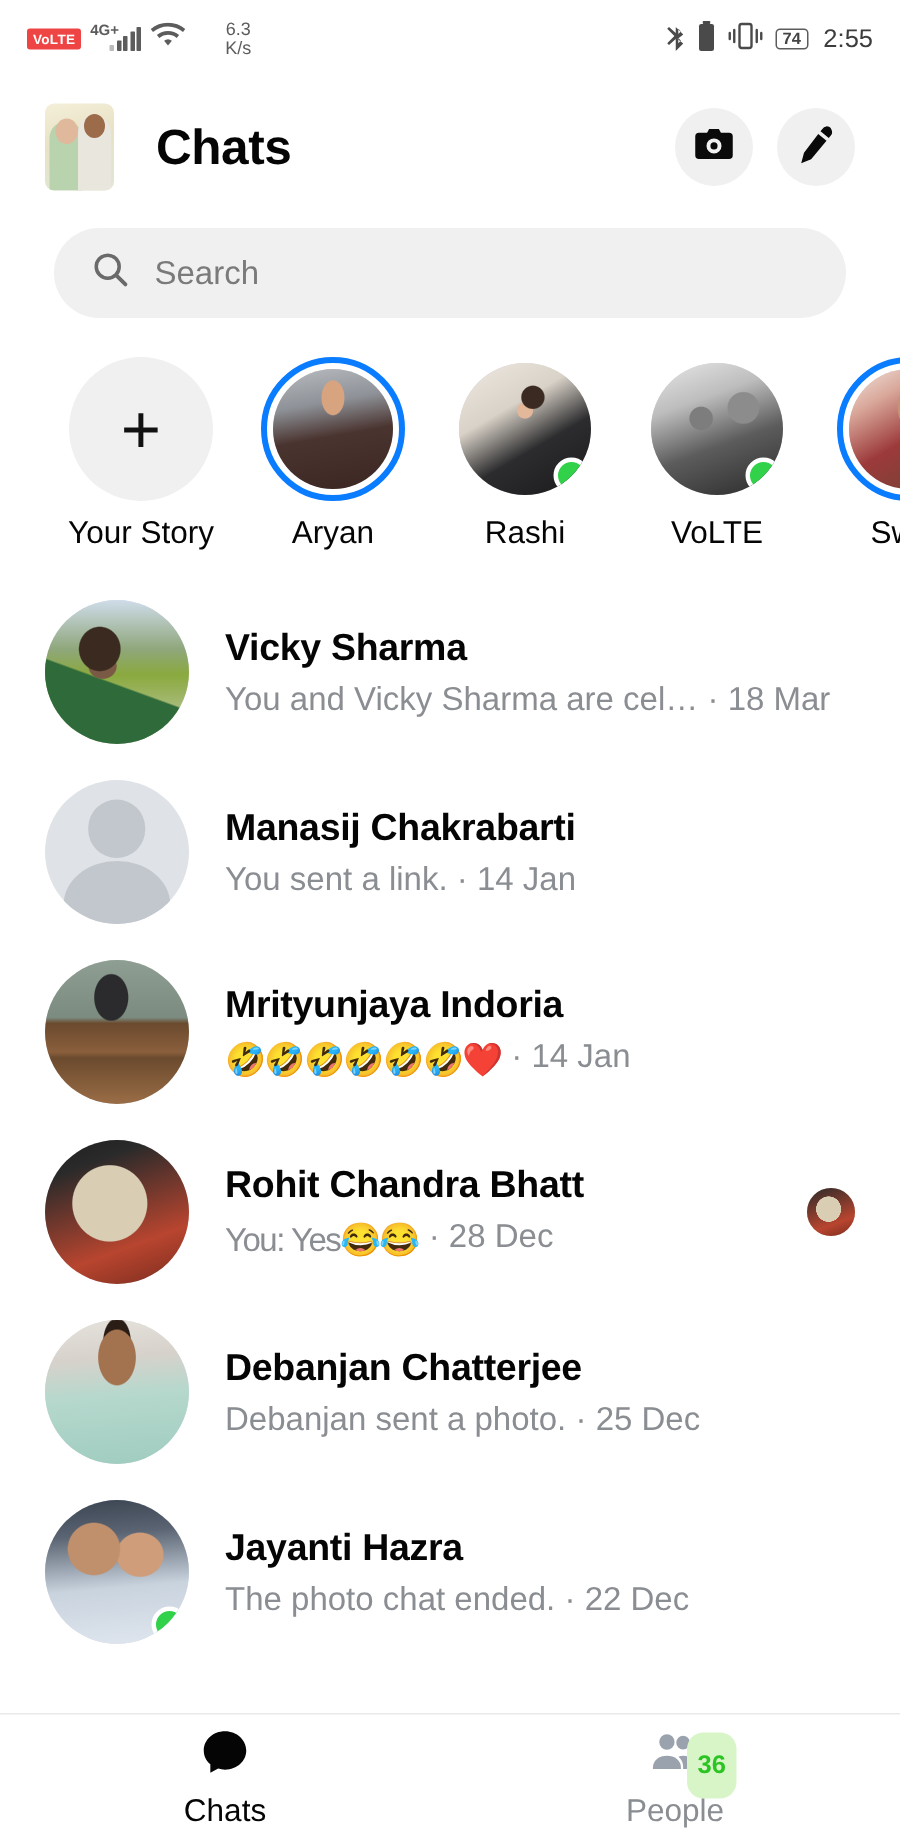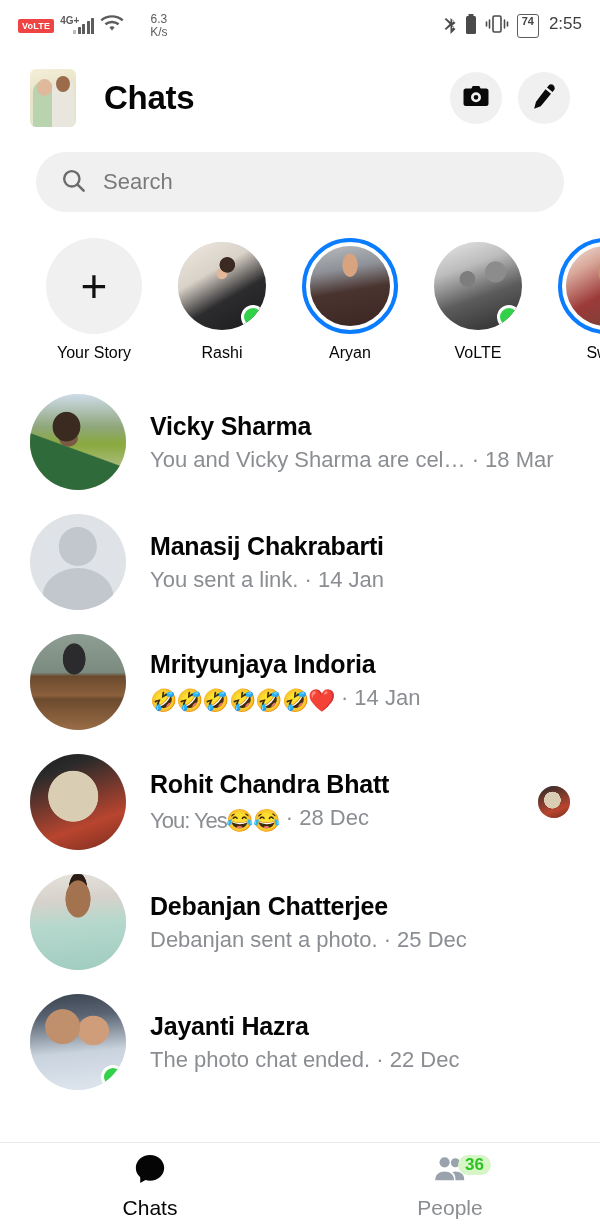--- a/index.html
+++ b/index.html
@@ -12,21 +12,21 @@
   }
 
   
   .statusbar{
     height:52px; width:600px;
     display:flex; align-items:center;
     padding:0 18px;
     color:#4a4a4a;
   }
   .sb-left{ display:flex; align-items:center; gap:6px; }
-  .sb-right{ display:flex; gap:8px; margin-left:auto; }
+  .sb-right{ display:flex; align-items:center; gap:8px; margin-left:auto; }
   .volte{
     background:#ef4444; color:#fff;
     font-size:9px; font-weight:bold;
     padding:2px 4px; border-radius:2px;
     letter-spacing:.2px;
   }
   .net{ display:flex; align-items:flex-end; gap:1px; position:relative;text-decoration:underline; }
   .net .g4{ font-size:10px; font-weight:bold; position:absolute; top:-3px; left:0; color:#5c5c5c;}
   .bars{ display:flex; align-items:flex-end; gap:1.5px; margin-left:13px;}
   .bars i{ display:block; width:3px; background:#5c5c5c; border-radius:.5px;}
@@ -98,21 +98,21 @@
     width:88px;height:88px;border-radius:50%;
     overflow:hidden; position:relative; background:#d8d8d8;
   }
   .story-ring.active .story-img{ width:80px;height:80px; }
   .story-plus{
     width:96px;height:96px;border-radius:50%;background:#f0f0f0;
     display:flex;align-items:center;justify-content:center;
     font-size:46px; color:#111; font-weight:300; line-height:0;
   }
   .story-name{
-    margin-top:10px; font-size:16px; color:#050505; white-space:nowrap;
+    margin-top:10px; font-size:21px; color:#050505; white-space:nowrap;
   }
   .dot-online{
     position:absolute; right:1px; bottom:1px;
     width:24px;height:24px;border-radius:50%;
     background:#31d14a; border:3px solid #fff; z-index:5;
   }
 
   
   .chats{ padding-top:8px; }
   .chat-row{
@@ -162,21 +162,21 @@
     flex:1; display:flex; flex-direction:column; align-items:center;
     justify-content:center; gap:6px; position:relative;
   }
   .nav-label{ font-size:21px; }
   .nav-item.active .nav-label{ color:#050505; }
   .nav-item .nav-label{ color:#8a8d91; }
   .badge{
     position:absolute; top:12px; left:calc(50% + 8px);
     background:#d8f5c8; color:#2cc422;
     font-size:17px; font-weight:bold;
-    border-radius:11px; padding:0 7px; line-height:20px;
+    border-radius:11px; padding:12px 7px; line-height:20px;
   }
   .emoji{ font-size:22px; vertical-align:-3px; letter-spacing:-1px;}
 </style>
 </head>
 <body>
 
 <div class="statusbar">
   <div class="sb-left">
     <span class="volte">VoLTE</span>
     <span class="net">
@@ -262,38 +262,38 @@
 </div>
 
 <div class="stories">
 
   <div class="story">
     <div class="story-plus">+</div>
     <div class="story-name">Your Story</div>
   </div>
 
   <div class="story">
+    <div class="story-ring active">
+      <div class="story-img">
+        <span class="ph" style="background:linear-gradient(170deg,#b9bcc0 0%,#8e9298 30%,#4a3430 55%,#3a2622 100%)"></span>
+        <span class="ph" style="background:radial-gradient(ellipse at 50% 24%,#d8a480 13%,transparent 14%)"></span>
+      </div>
+    </div>
+    <div class="story-name">Aryan</div>
+  </div>
+
+  <div class="story">
     <div class="story-ring">
       <div class="story-img">
         <span class="ph" style="background:linear-gradient(150deg,#efe9e2 0%,#d9d2c8 35%,#2c2c2e 62%,#1a1a1c 100%)"></span>
         <span class="ph" style="background:radial-gradient(circle at 56% 26%,#3a2a22 9%,transparent 10%),radial-gradient(circle at 50% 36%,#e3b79a 7%,transparent 8%)"></span>
         <span class="dot-online"></span>
       </div>
     </div>
     <div class="story-name">Rashi</div>
-  </div>
-
-  <div class="story">
-    <div class="story-ring active">
-      <div class="story-img">
-        <span class="ph" style="background:linear-gradient(170deg,#b9bcc0 0%,#8e9298 30%,#4a3430 55%,#3a2622 100%)"></span>
-        <span class="ph" style="background:radial-gradient(ellipse at 50% 24%,#d8a480 13%,transparent 14%)"></span>
-      </div>
-    </div>
-    <div class="story-name">Aryan</div>
   </div>
 
   <div class="story">
     <div class="story-ring">
       <div class="story-img">
         <span class="ph" style="background:linear-gradient(160deg,#e8e8e8 0%,#bdbdbd 30%,#5c5c5c 60%,#2a2a2a 100%)"></span>
         <span class="ph" style="background:radial-gradient(circle at 70% 34%,#8c8c8c 12%,transparent 13%),radial-gradient(circle at 38% 42%,#7d7d7d 10%,transparent 11%)"></span>
         <span class="dot-online"></span>
       </div>
     </div>

